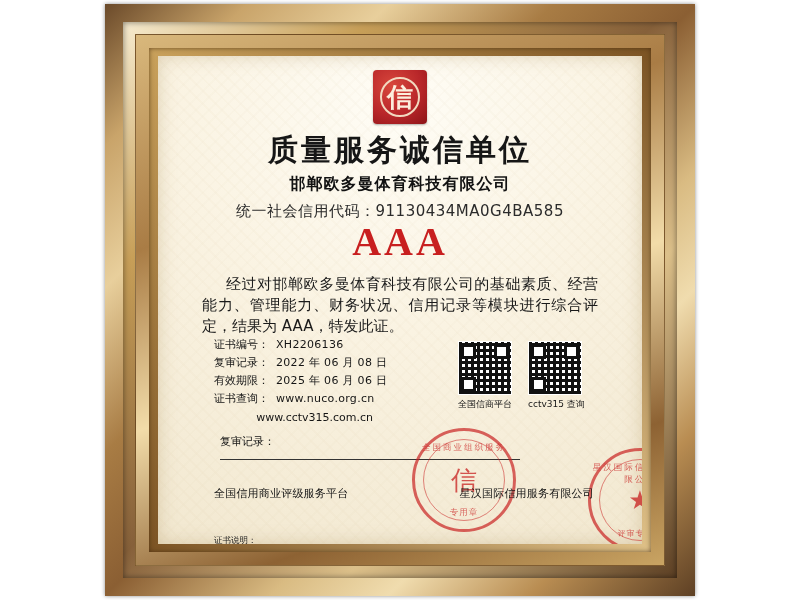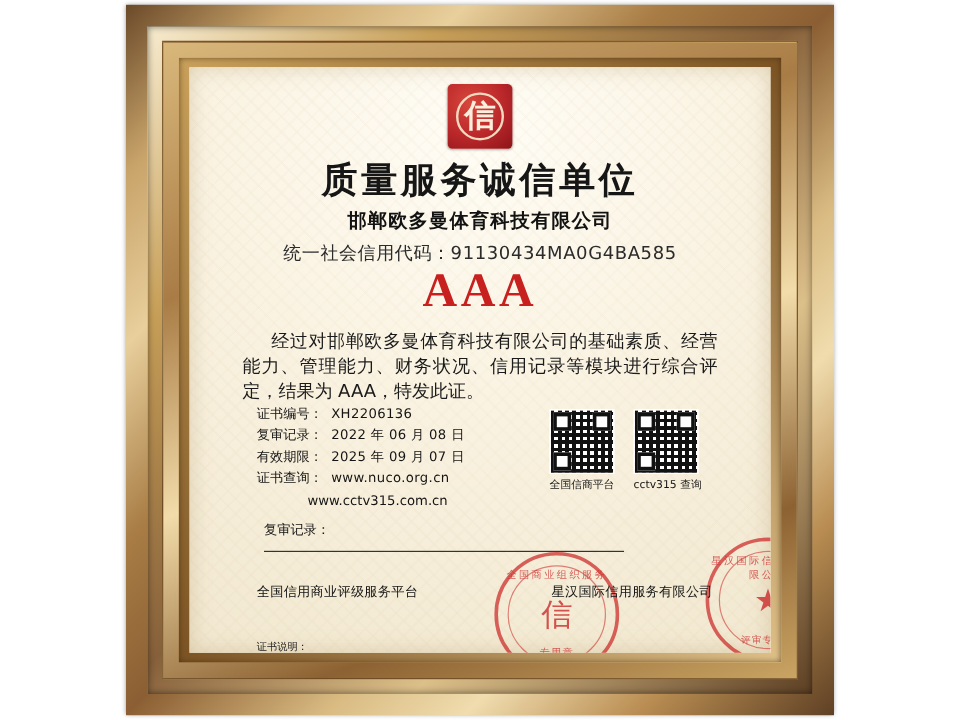--- a/index.html
+++ b/index.html
@@ -301,21 +301,21 @@
     font-family: "DejaVu Sans", sans-serif;
   }
   .seal .arc-bottom {
     position: absolute;
     left: 0; right: 0; bottom: 10px;
     text-align: center;
     font-size: 8.5px;
     letter-spacing: 1px;
     font-family: "DejaVu Sans", sans-serif;
   }
-  .seal-left  { left: 254px; top: 404px; }
+  .seal-left  { left: 254px; top: 372px; }
   .seal-right { left: 430px; top: 392px; }
   .seal-right .arc-bottom { font-size: 8px; }
 
   
   .notes {
     position: absolute;
     left: 56px;
     right: 48px;
     top: 478px;
     font-size: 8.5px;
@@ -358,21 +358,21 @@
         <div class="row">
           <span class="label">证书编号：</span>
           <span class="value">XH2206136</span>
         </div>
         <div class="row">
           <span class="label">复审记录：</span>
           <span class="value">2022 年 06 月 08 日</span>
         </div>
         <div class="row">
           <span class="label">有效期限：</span>
-          <span class="value">2025 年 09 月 07 日</span>
+          <span class="value">2025 年 06 月 06 日</span>
         </div>
         <div class="row">
           <span class="label">证书查询：</span>
           <span class="value">www.nuco.org.cn</span>
         </div>
         <div class="url-block">
           <span class="u">www.cctv315.com.cn</span>
         </div>
       </div>
 

